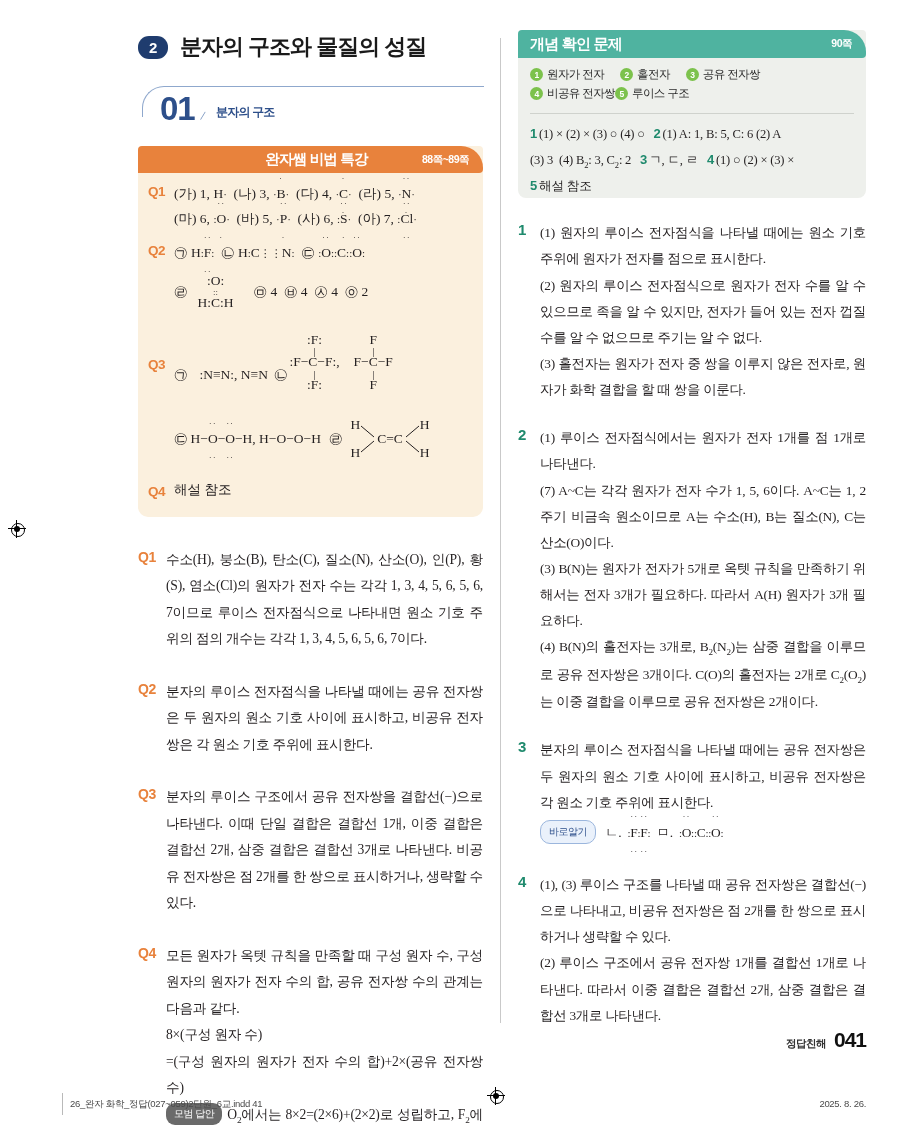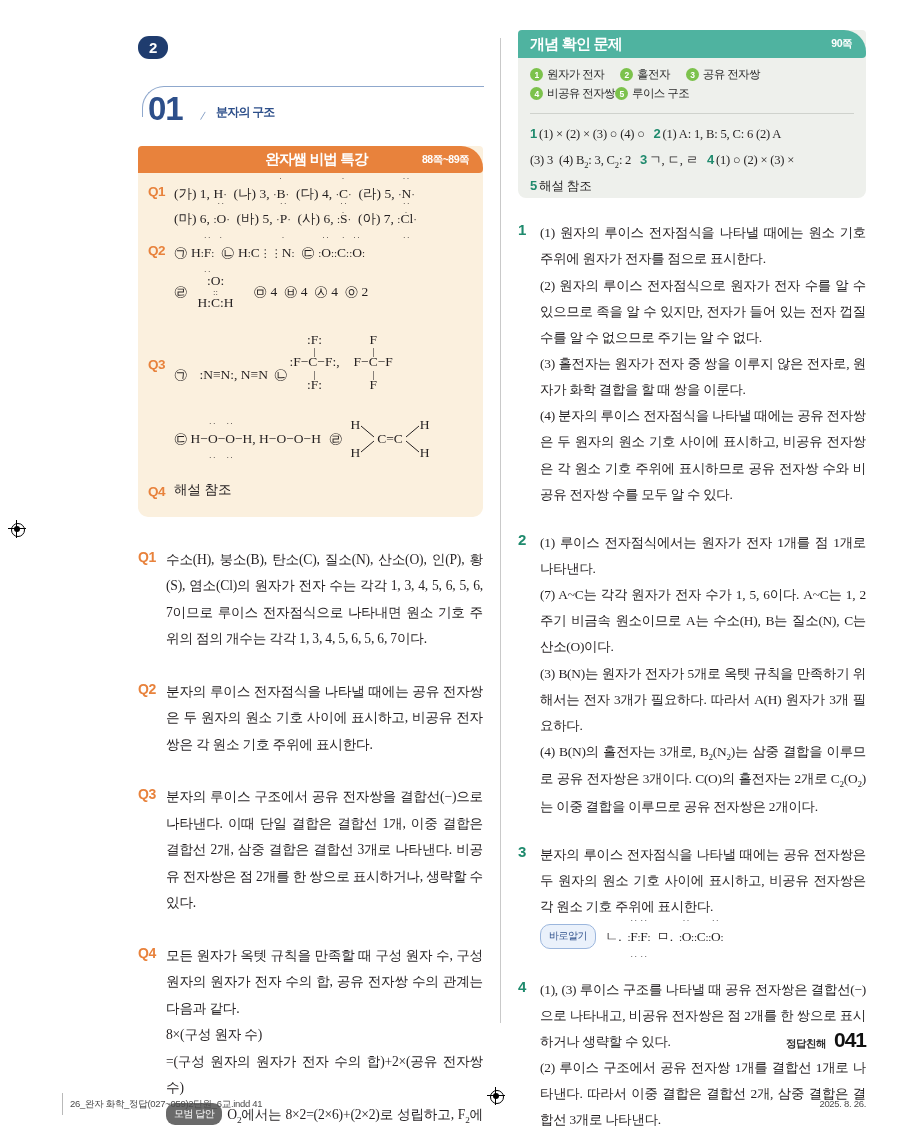--- a/index.html
+++ b/index.html
@@ -42,21 +42,21 @@
   }
 
   
   .sec-wrap{position:relative;margin-top:22px;height:50px;}
   .sec-rule{
     position:absolute;left:4px;top:0;width:341px;height:30px;
     border-top:1.6px solid #8fa8cd;border-left:1.6px solid #8fa8cd;
     border-top-left-radius:22px;
   }
   .sec-num{
-    position:absolute;left:10px;top:6px;
+    position:absolute;left:22px;top:6px;
     font-family:"Liberation Sans","DejaVu Sans",sans-serif;
     font-weight:bold;font-size:33px;color:#2d4f8a;letter-spacing:-1px;line-height:1;
   }
   .sec-slash{position:absolute;left:63px;top:22px;font-size:13px;color:#6f8dbb;transform:rotate(12deg);}
   .sec-name{
     position:absolute;left:78px;top:18px;
     font-family:"Liberation Sans","DejaVu Sans",sans-serif;
     font-weight:bold;font-size:12px;color:#2d4f8a;letter-spacing:-0.8px;
   }
 
@@ -167,20 +167,21 @@
     <span class="ring"></span>
       <span class="dot"></span>
   </div>
 
   <div id="col-divider"></div>
 
   <div id="col-left">
 
     <div class="unit-head">
       <div class="unit-badge">2</div>
+      <div class="unit-title">분자의 구조와 물질의 성질</div>
     </div>
 
     <div class="sec-wrap">
       <div class="sec-rule"></div>
       <div class="sec-num">01</div>
       <div class="sec-slash">/</div>
       <div class="sec-name">분자의 구조</div>
     </div>
 
     <div class="card-orange">
@@ -380,21 +381,20 @@
         </div>
       </div>
     </div>
 
     <div class="rblock">
       <span class="rnum">1</span>
       <div class="rtext">
         <p>(1) 원자의 루이스 전자점식을 나타낼 때에는 원소 기호 주위에 원자가 전자를 점으로 표시한다.</p>
         <p>(2) 원자의 루이스 전자점식으로 원자가 전자 수를 알 수 있으므로 족을 알 수 있지만, 전자가 들어 있는 전자 껍질 수를 알 수 없으므로 주기는 알 수 없다.</p>
         <p>(3) 홀전자는 원자가 전자 중 쌍을 이루지 않은 전자로, 원자가 화학 결합을 할 때 쌍을 이룬다.</p>
-        <p>(4) 분자의 루이스 전자점식을 나타낼 때에는 공유 전자쌍은 두 원자의 원소 기호 사이에 표시하고, 비공유 전자쌍은 각 원소 기호 주위에 표시하므로 공유 전자쌍 수와 비공유 전자쌍 수를 모두 알 수 있다.</p>
       </div>
     </div>
 
     <div class="rblock">
       <span class="rnum">2</span>
       <div class="rtext">
         <p>(1) 루이스 전자점식에서는 원자가 전자 1개를 점 1개로 나타낸다.</p>
         <p>(7) A~C는 각각 원자가 전자 수가 1, 5, 6이다. A~C는 1, 2주기 비금속 원소이므로 A는 수소(H), B는 질소(N), C는 산소(O)이다.</p>
         <p>(3) B(N)는 원자가 전자가 5개로 옥텟 규칙을 만족하기 위해서는 전자 3개가 필요하다. 따라서 A(H) 원자가 3개 필요하다.</p>
         <p><span>(4) B(N)의 홀전자는 3개로, B</span><sub>2</sub><span>(N</span><sub>2</sub><span>)는 삼중 결합을 이루므로 공유 전자쌍은 3개이다. C(O)의 홀전자는 2개로 C</span><sub>2</sub><span>(O</span><sub>2</sub><span>)는 이중 결합을 이루므로 공유 전자쌍은 2개이다.</span></p>

